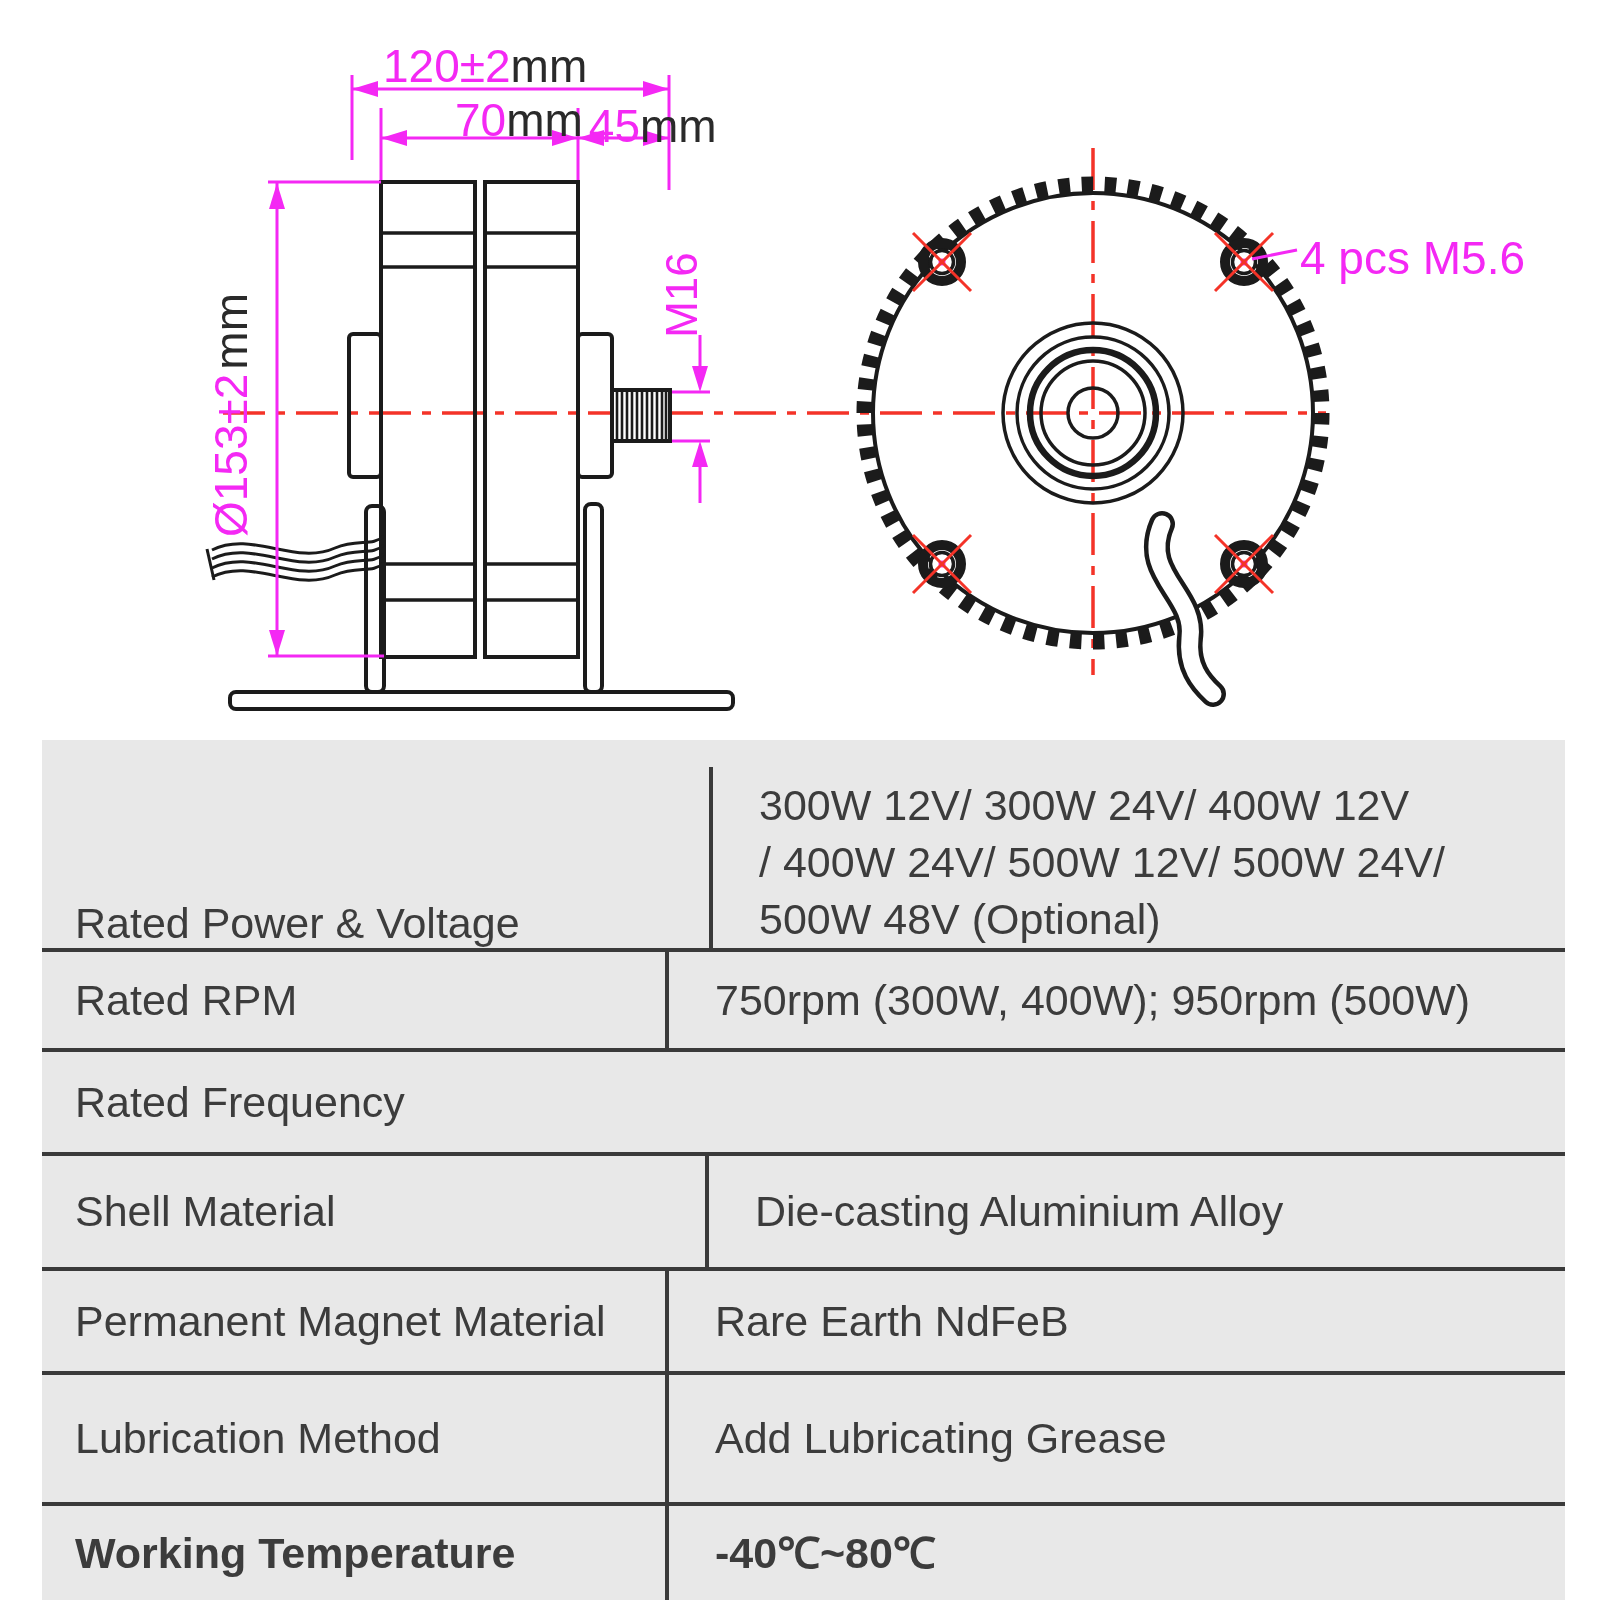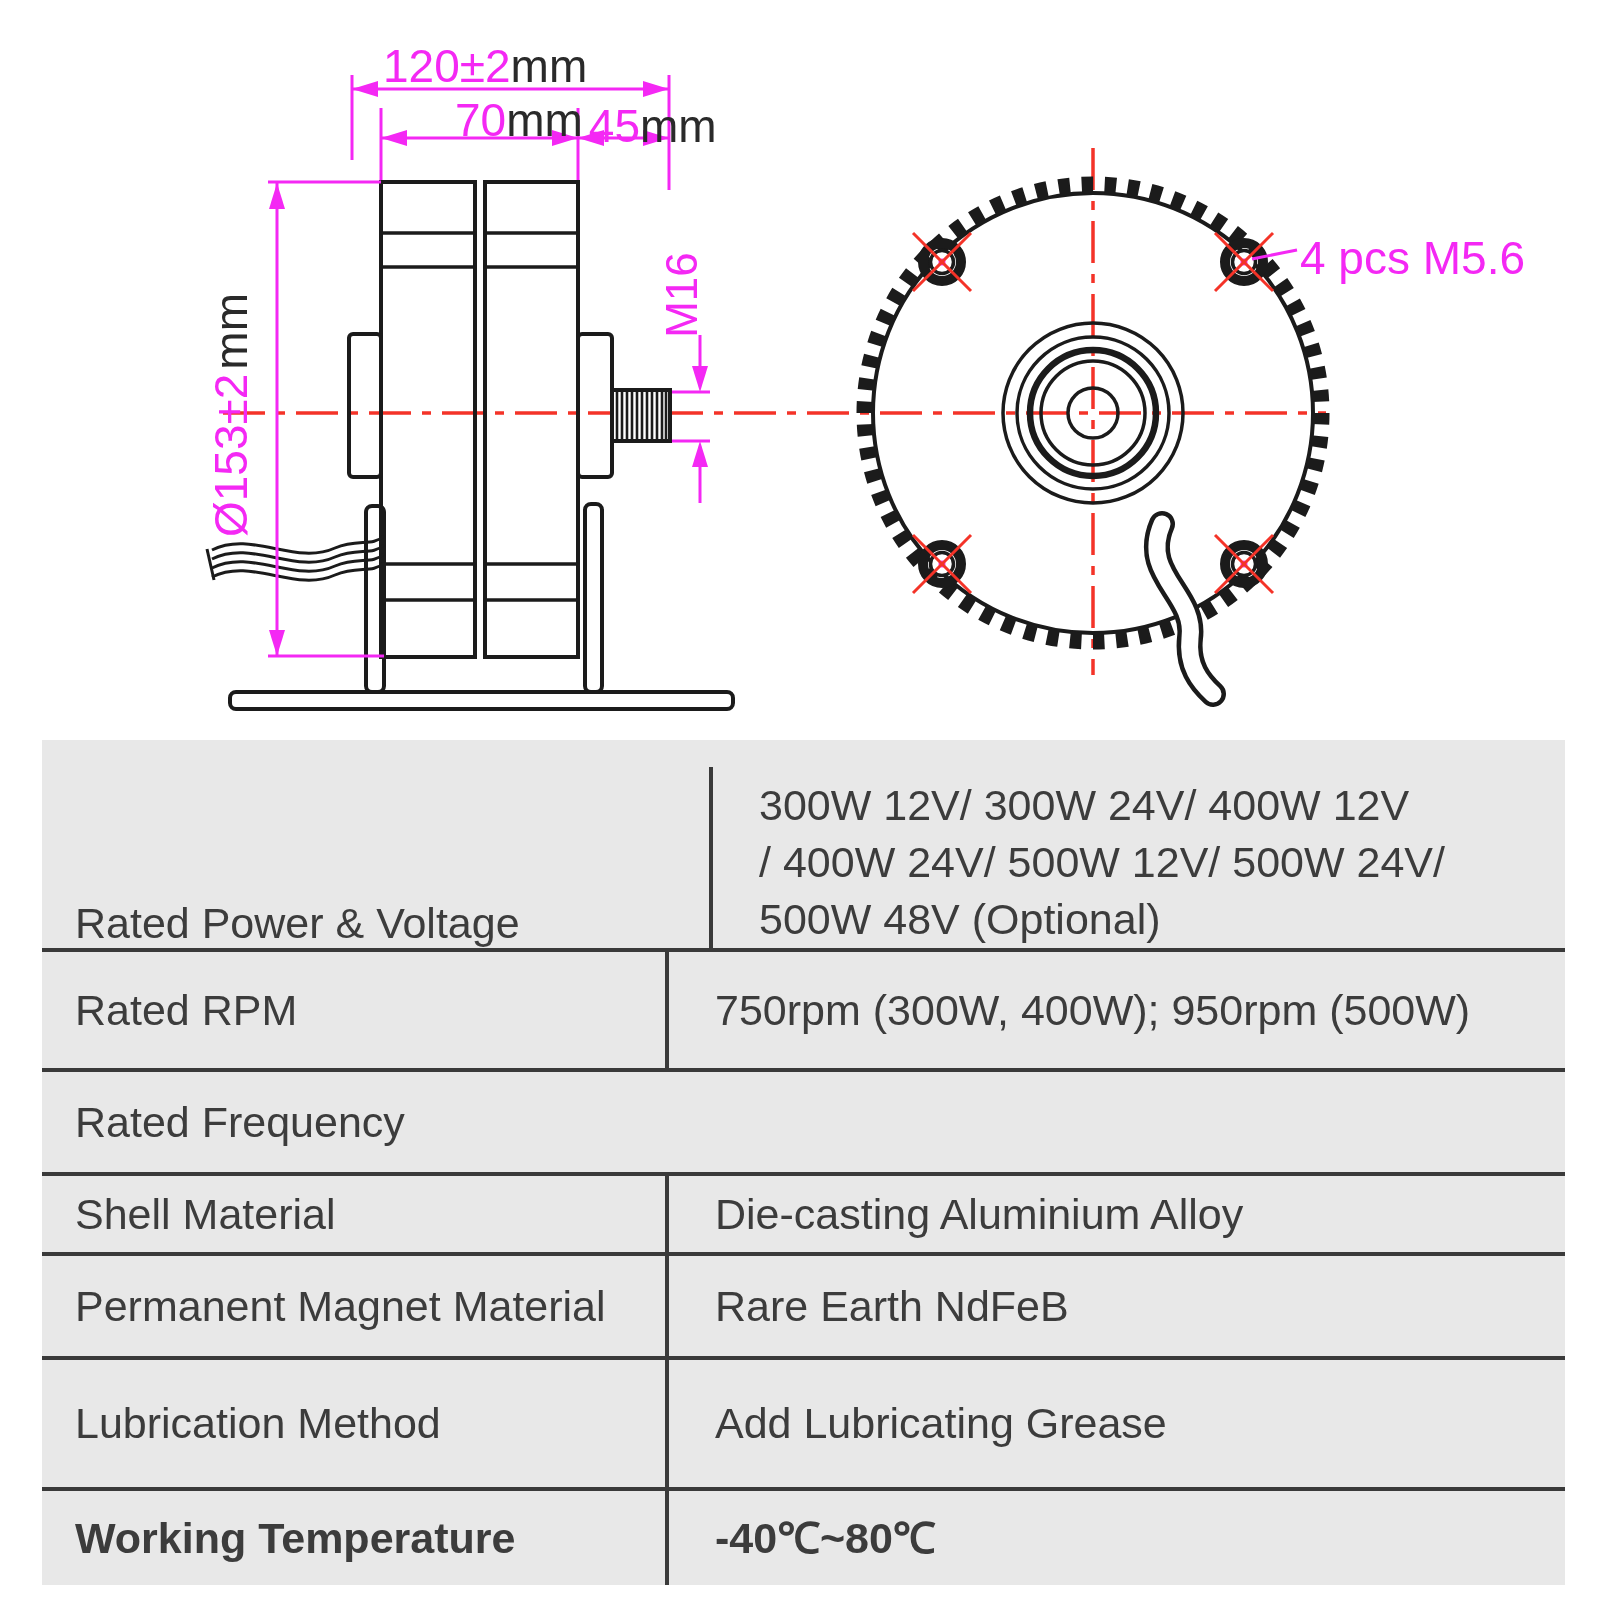--- a/index.html
+++ b/index.html
@@ -8,23 +8,23 @@
   svg text{font-family:"Liberation Sans",sans-serif;}
   .spec-table{position:absolute;left:42px;top:740px;width:1523px;display:flex;flex-direction:column;}
   .row{display:flex;background:#e8e8e8;box-sizing:border-box;color:#3c3c3c;font-size:43px;}
   .row + .row{border-top:4px solid #3a3a3a;}
   .cell-label{width:623px;box-sizing:border-box;display:flex;align-items:center;padding-left:33px;}
   .cell-value{flex:1;box-sizing:border-box;display:flex;align-items:center;padding-left:46px;
               border-left:4px solid #3a3a3a;white-space:pre-line;line-height:57px;}
   .row-tall{height:208px;align-items:flex-end;}
   .row-tall .cell-label{align-items:flex-start;padding-top:22px;}
   .row-tall .cell-value{align-items:flex-start;padding-top:10px;margin-left:44px;}
-  .row-h1{height:120px;}
+  .row-h1{height:100px;}
   .row-h2{height:104px;}
-  .row-h3{height:80px;}
+  .row-h3{height:115px;gap:40px;}
   .row-h4{height:104px;}
   .row-h5{height:131px;}
   .row-h6{height:98px;font-weight:bold;}
 </style>
 </head>
 <body>
 
 <div class="dwg">
 <svg width="1601" height="735" viewBox="0 0 1601 735" xmlns="http://www.w3.org/2000/svg">
 

